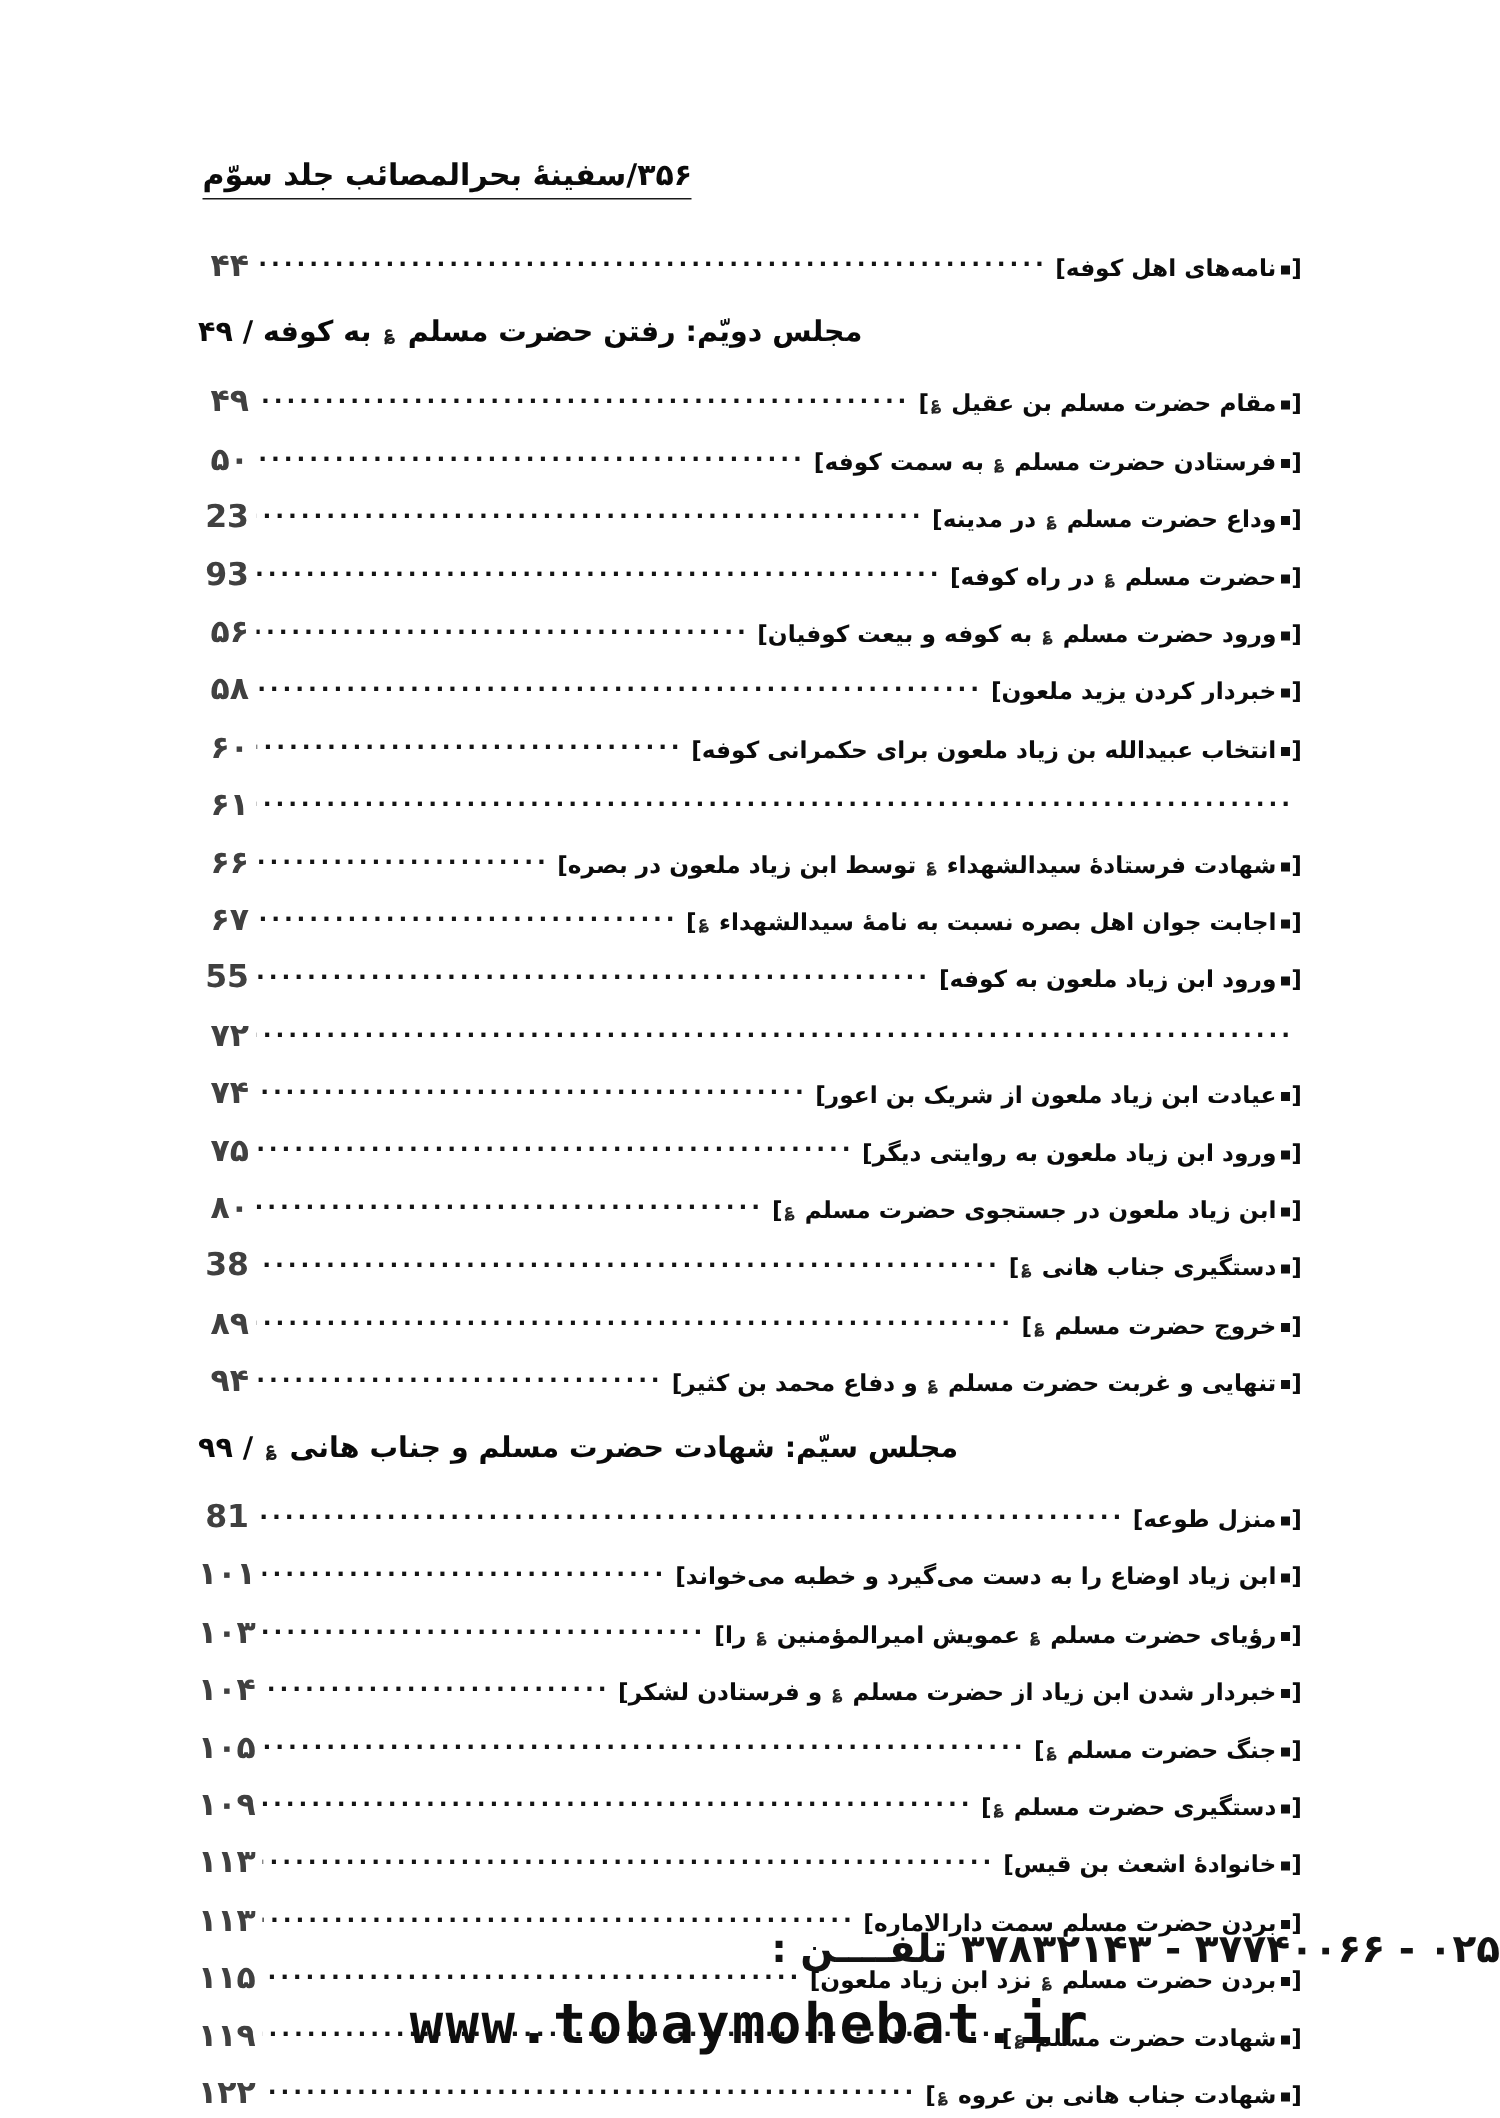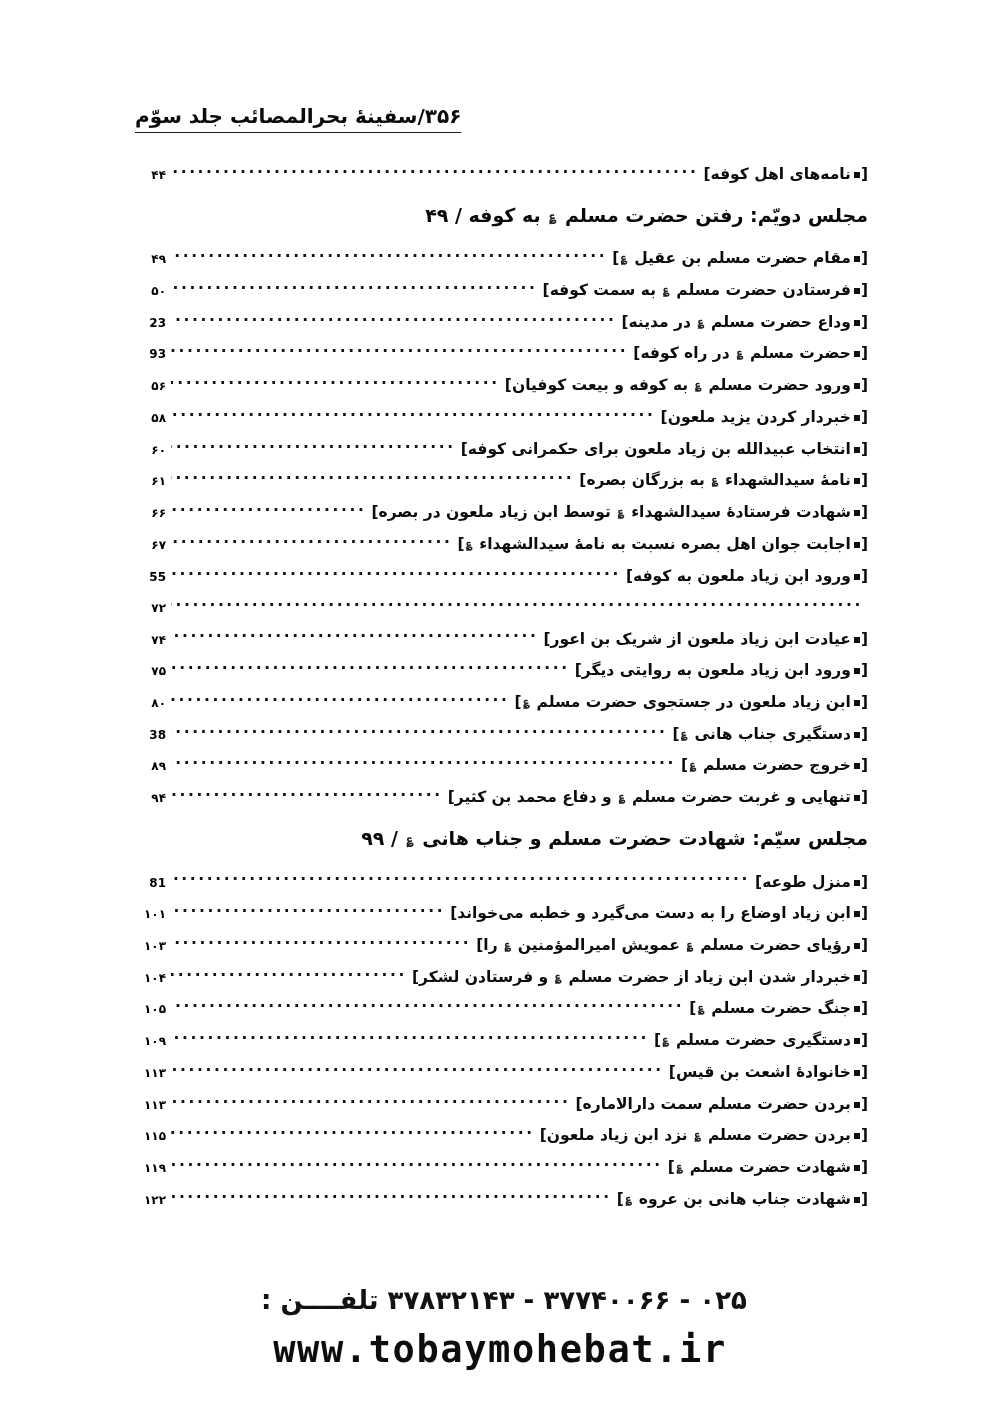--- a/index.html
+++ b/index.html
@@ -52,21 +52,21 @@
     right: 132px;
     left: 132px;
     direction: rtl;
   }
 
   
   .toc-heading {
     font-size: 19px;
     font-weight: bold;
     color: #0a0a0a;
-    text-align: right;
+    text-align: left;
     line-height: 1.45;
     padding: 12px 0 13px 0;
     white-space: nowrap;
     letter-spacing: 0;
   }
 
   .toc-heading .hon {
     font-size: 12px;
     vertical-align: 2px;
     margin: 0 2px;
@@ -129,22 +129,22 @@
     white-space: nowrap;
     position: absolute;
     right: 0;
     bottom: 0.06em;
     direction: ltr;
   }
 
   .toc-entry .entry-page {
     flex: 0 0 auto;
     font-weight: bold;
-    font-size: 12px;
-    color: #000000;
+    font-size: 21px;
+    color: #404040;
     min-width: 34px;
     text-align: right;
     direction: rtl;
   }
 
   
   .page-footer {
     position: absolute;
     left: 0;
     right: 0;
@@ -153,20 +153,21 @@
     direction: rtl;
   }
 
   .footer-phone {
     font-size: 26px;
     font-weight: bold;
     color: #121212;
     letter-spacing: 1px;
     line-height: 1.5;
     white-space: nowrap;
+    text-align: right;
   }
 
   .footer-phone .label {
     letter-spacing: 0;
     margin-left: 8px;
   }
 
   .footer-url {
     font-family: "DejaVu Sans Mono", "Liberation Mono", monospace;
     font-size: 37px;
@@ -223,21 +224,20 @@
         <span class="entry-title">[<span class="sq"></span>خبردار کردن یزید ملعون]</span>
         <span class="dots"></span>
         <span class="entry-page">۵۸</span>
       </div>
       <div class="toc-entry">
         <span class="entry-title">[<span class="sq"></span>انتخاب عبیدالله بن زیاد ملعون برای حکمرانی کوفه]</span>
         <span class="dots"></span>
         <span class="entry-page">۶۰</span>
       </div>
       <div class="toc-entry">
-        <span class="entry-title">[<span class="sq"></span>نامهٔ سیدالشهداء <span class="hon">؏</span> به بزرگان بصره]</span>
         <span class="dots"></span>
         <span class="entry-page">۶۱</span>
       </div>
       <div class="toc-entry">
         <span class="entry-title">[<span class="sq"></span>شهادت فرستادهٔ سیدالشهداء <span class="hon">؏</span> توسط ابن زیاد ملعون در بصره]</span>
         <span class="dots"></span>
         <span class="entry-page">۶۶</span>
       </div>
       <div class="toc-entry">
         <span class="entry-title">[<span class="sq"></span>اجابت جوان اهل بصره نسبت به نامهٔ سیدالشهداء <span class="hon">؏</span>]</span>

